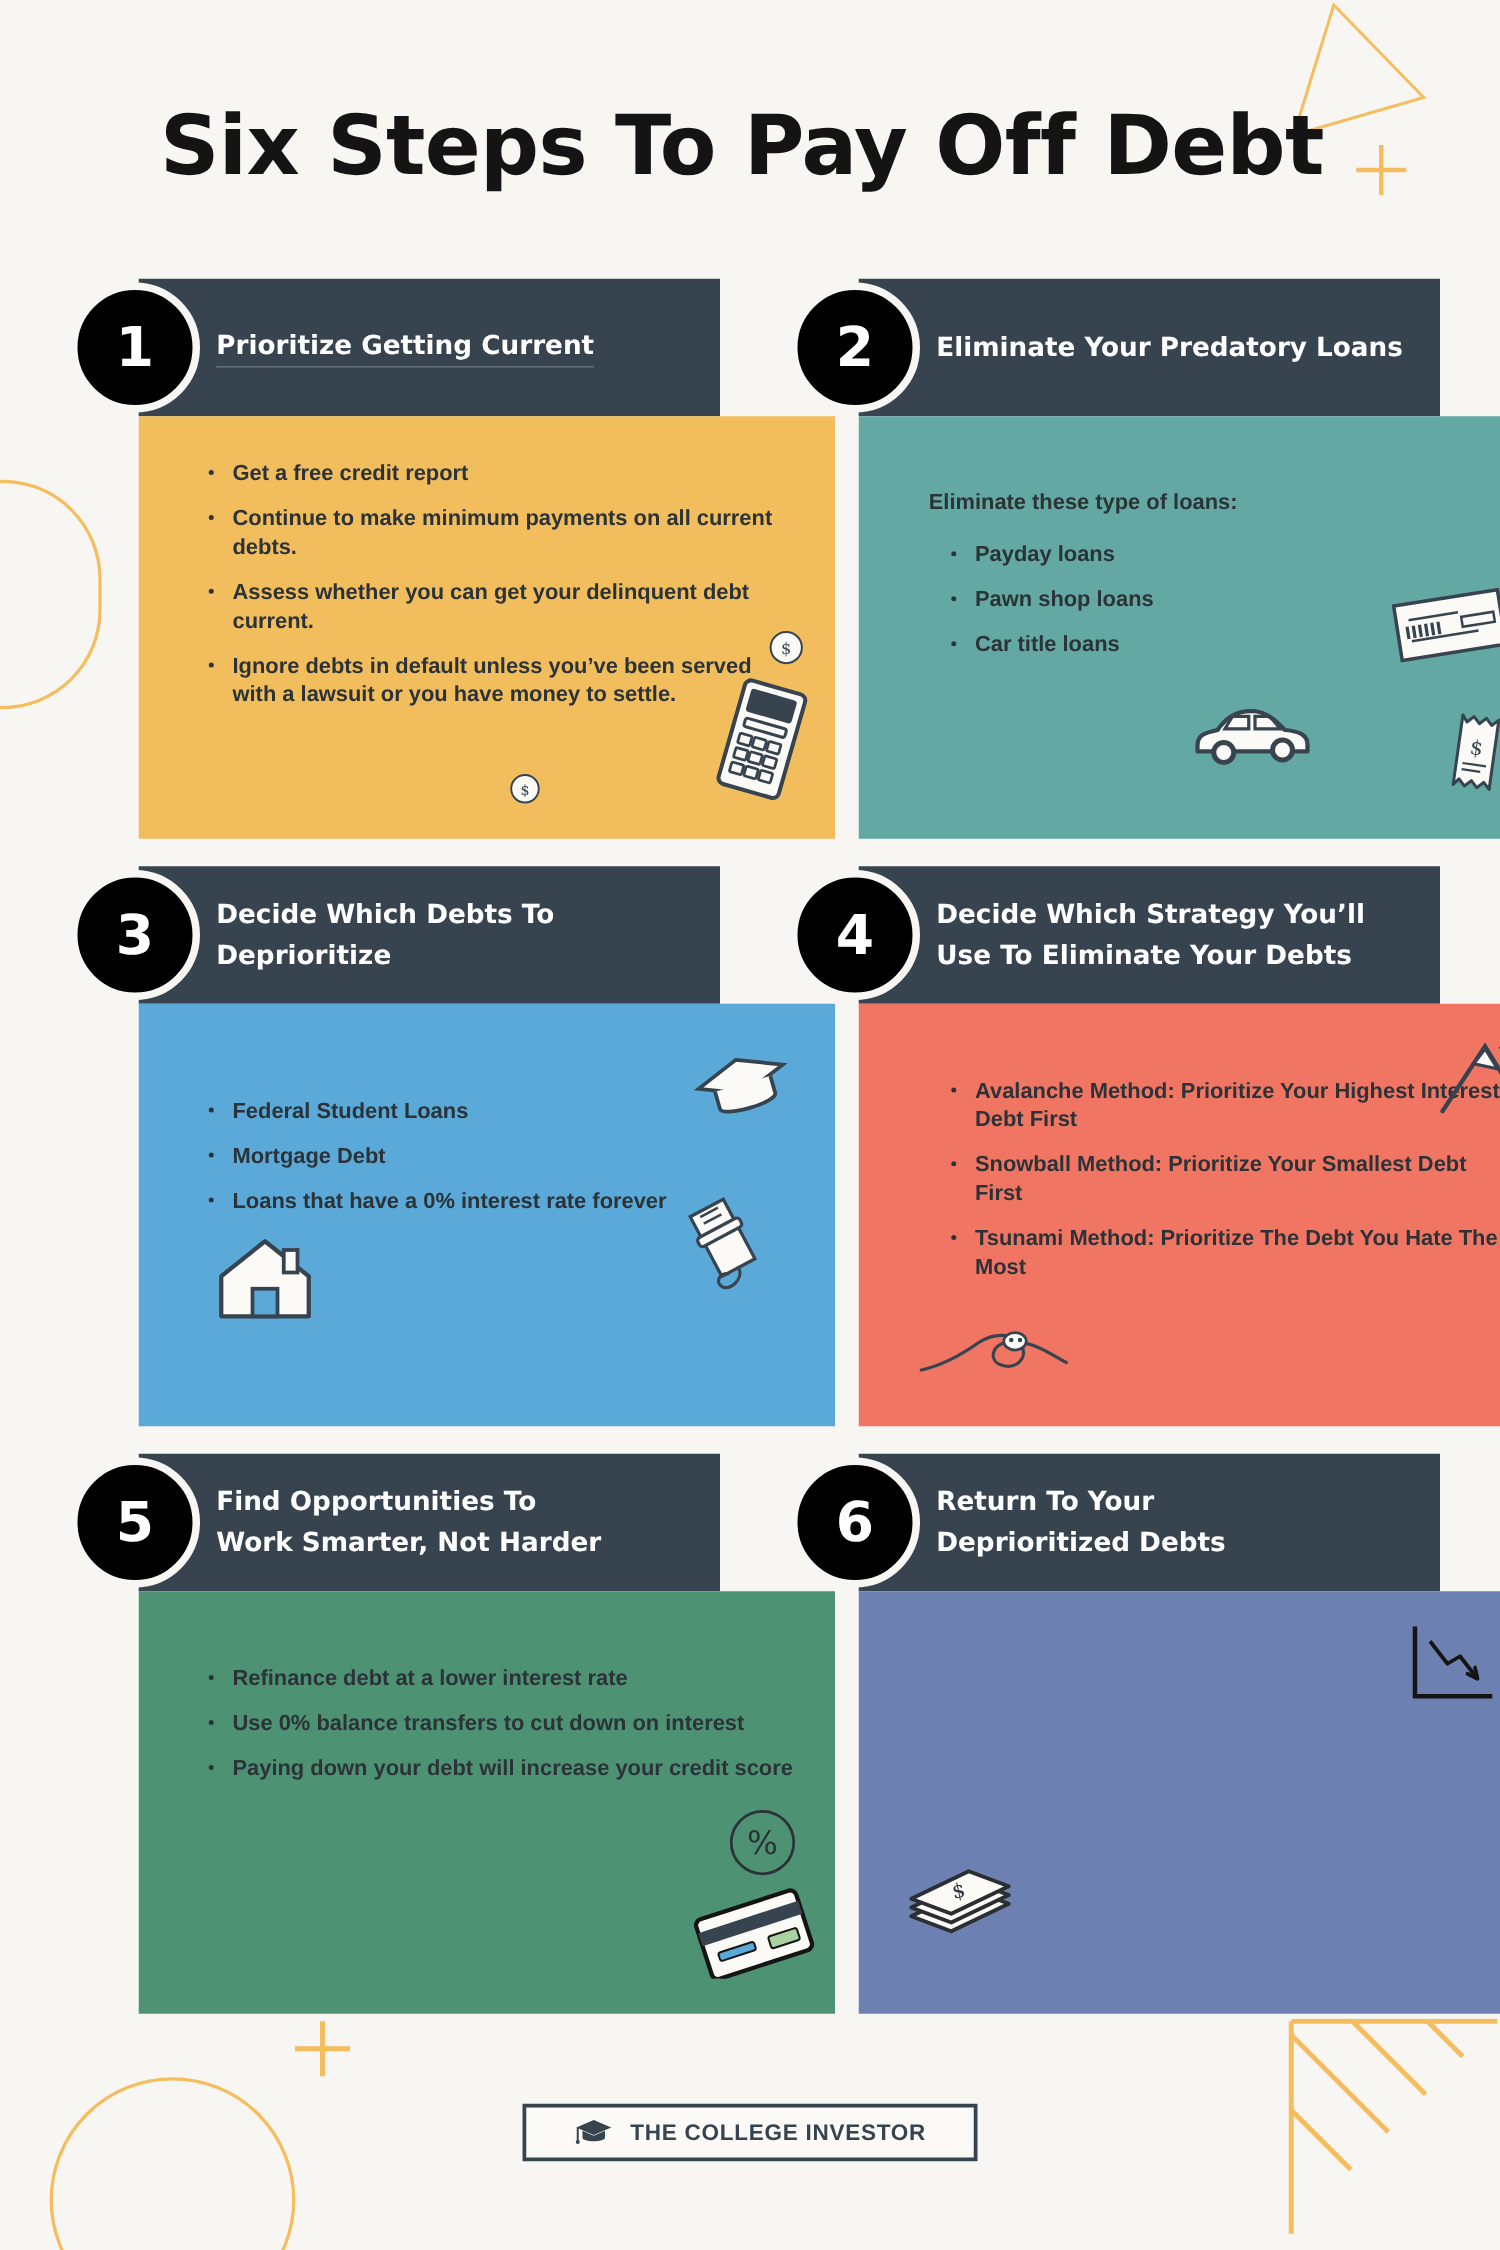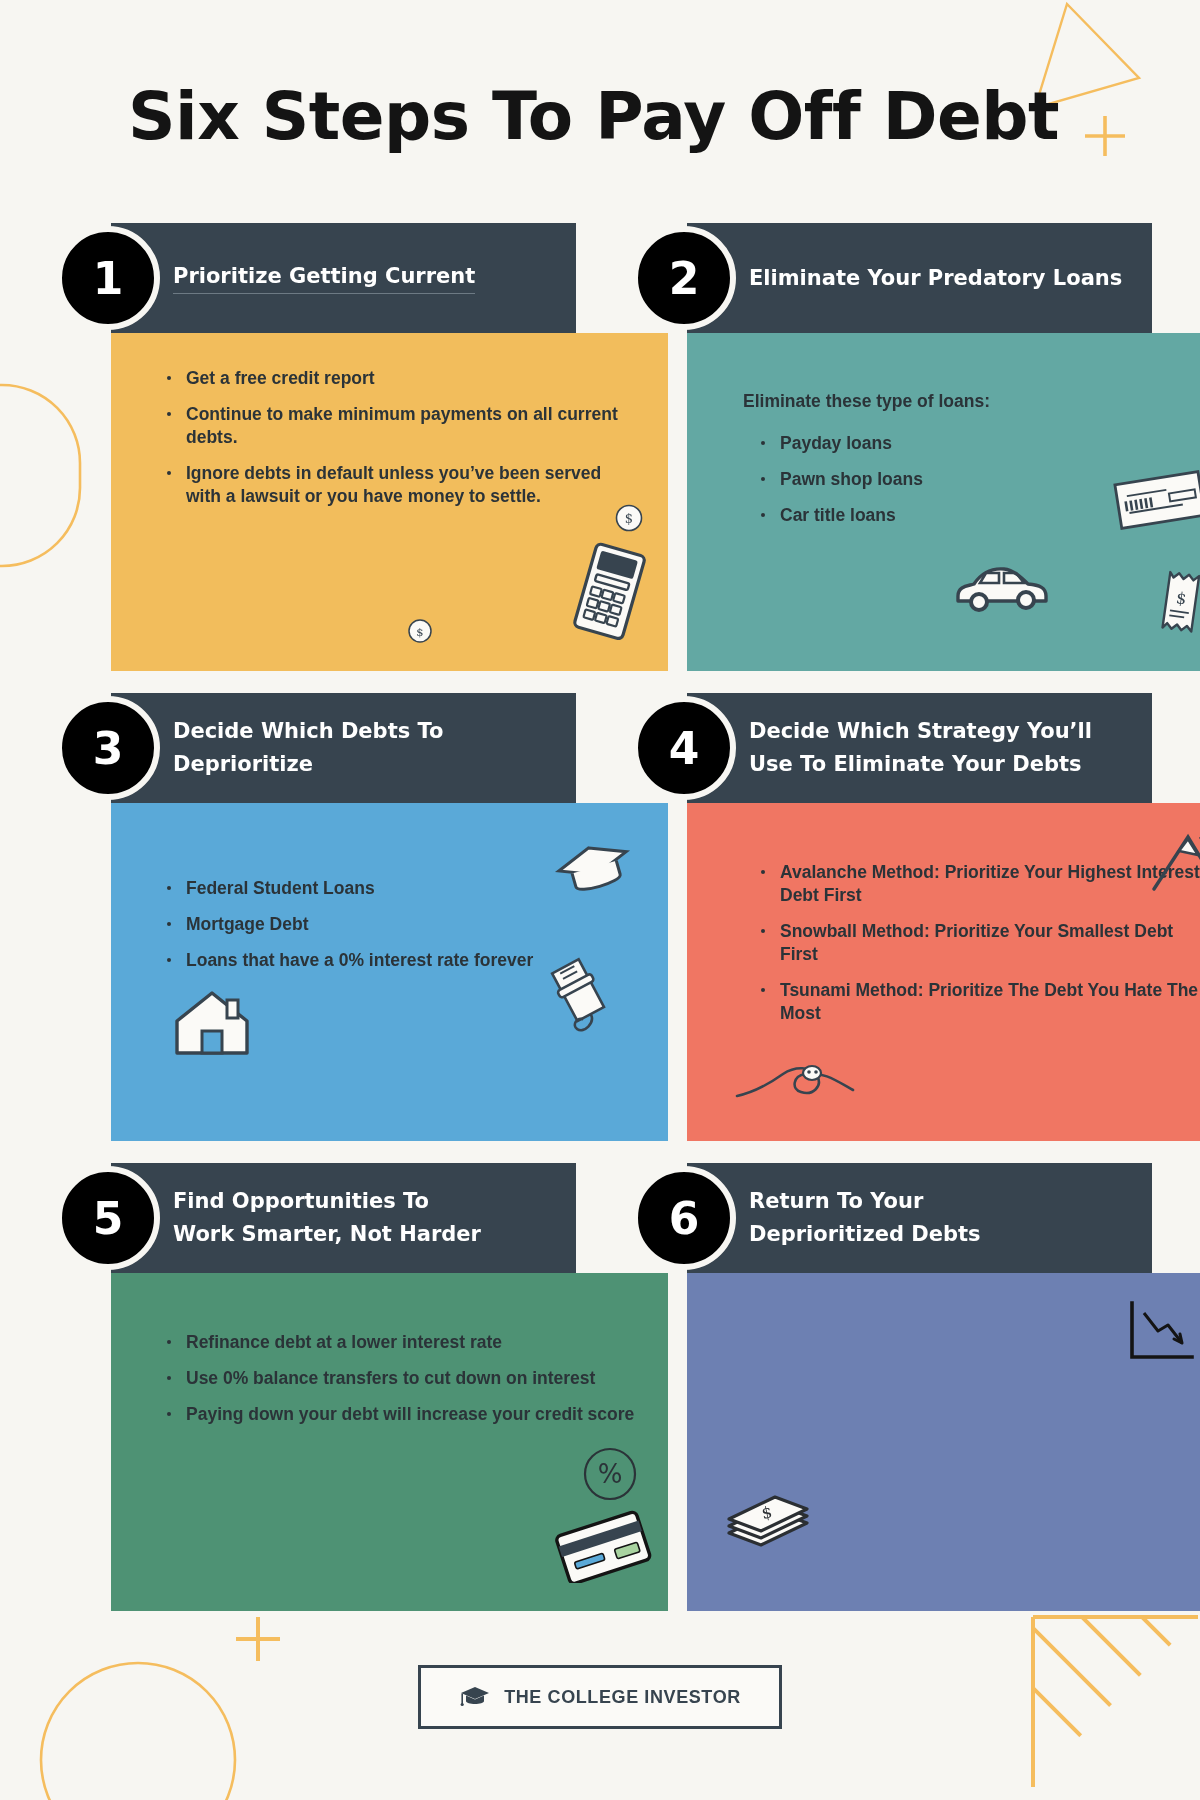--- a/index.html
+++ b/index.html
@@ -150,21 +150,21 @@
   
   .icon-abs { position: absolute; pointer-events: none; }
 
   
   .footer-logo {
     position: absolute;
     left: 50%;
     transform: translateX(-50%);
     bottom: 71px;
     width: 364px;
-    height: 64px;
+    height: 46px;
     border: 3px solid #37444f;
     background: #fbfaf7;
     display: flex;
     align-items: center;
     justify-content: center;
     gap: 13px;
   }
   .footer-text {
     font-size: 18px;
     font-weight: bold;
@@ -218,20 +218,21 @@
     <div class="step-header">
       <div class="badge">1</div>
       <div class="step-title underlined">
         <span class="l1">Prioritize Getting Current</span>
       </div>
     </div>
     <div class="step-body c-yellow">
       <ul class="bullets">
         <li>Get a free credit report</li>
         <li>Continue to make minimum payments on all current debts.</li>
+        <li>Assess whether you can get your delinquent debt current.</li>
         <li>Ignore debts in default unless you’ve been served with a lawsuit or you have money to settle.</li>
       </ul>
       <svg class="icon-abs" style="right:24px; top:170px;" width="30" height="30" viewBox="0 0 30 30">
         <circle cx="15" cy="15" r="12.5" fill="#fbfaf7" stroke="#37444f" stroke-width="1.6"></circle>
         <text x="15" y="20" font-size="13" text-anchor="middle" fill="#37444f" font-family="DejaVu Serif, serif">$</text>
       </svg>
       <svg class="icon-abs" style="left:296px; top:285px;" width="26" height="26" viewBox="0 0 26 26">
         <circle cx="13" cy="13" r="11" fill="#fbfaf7" stroke="#37444f" stroke-width="1.5"></circle>
         <text x="13" y="18" font-size="11.5" text-anchor="middle" fill="#37444f" font-family="DejaVu Serif, serif">$</text>
       </svg>

